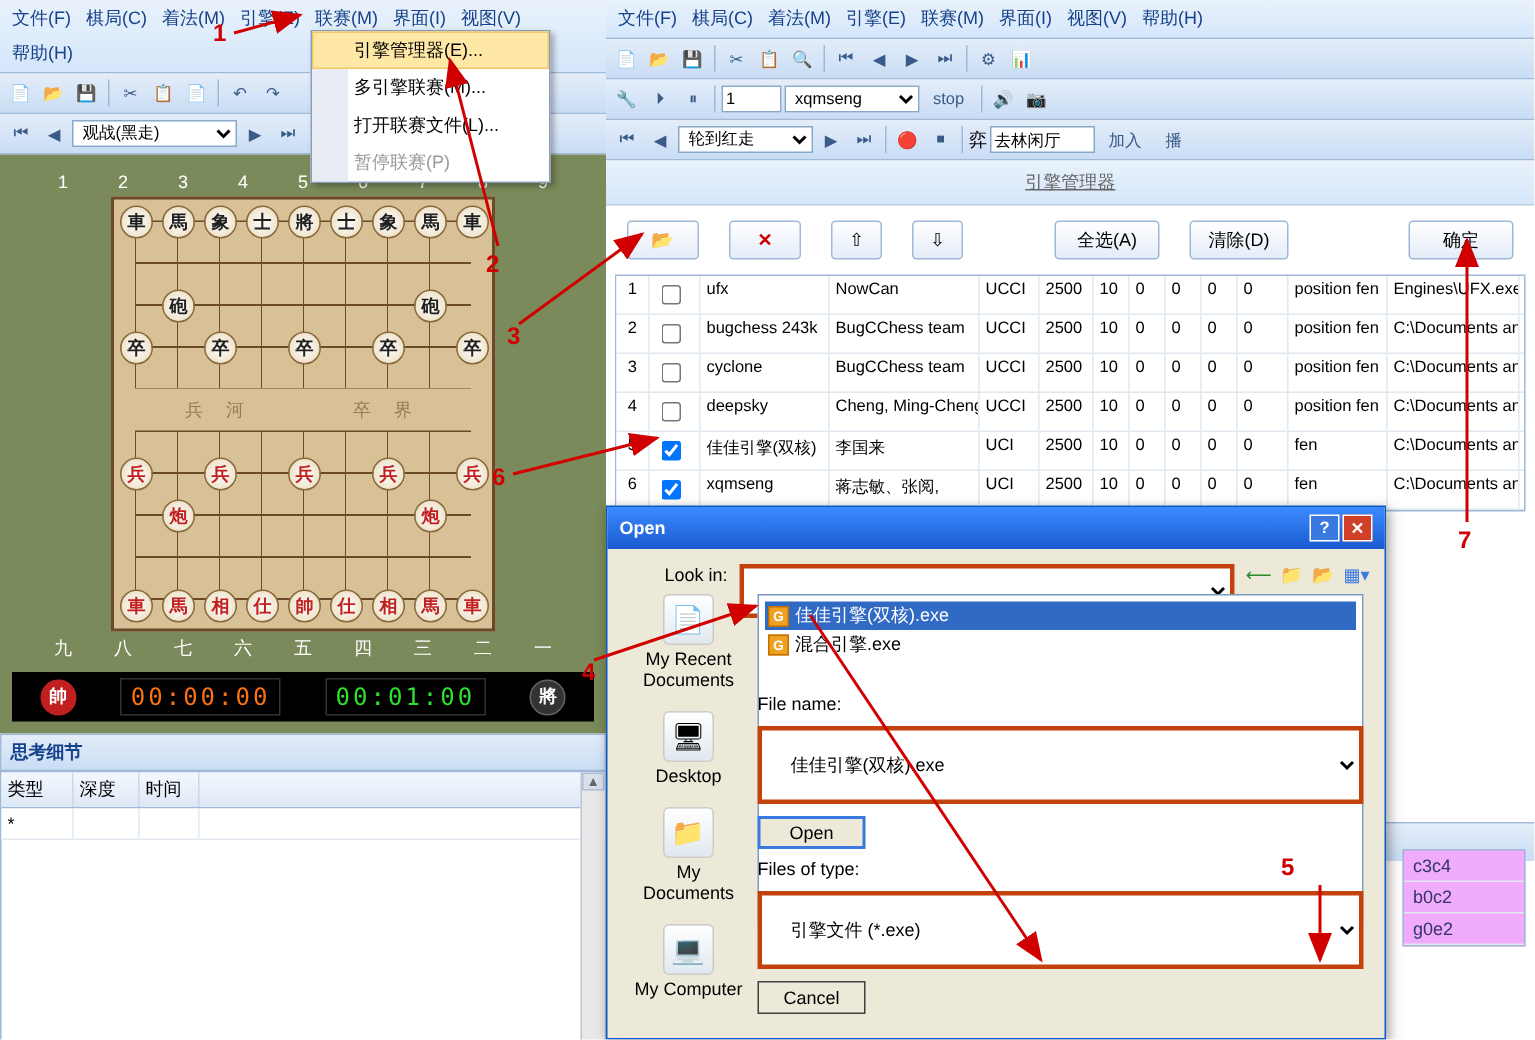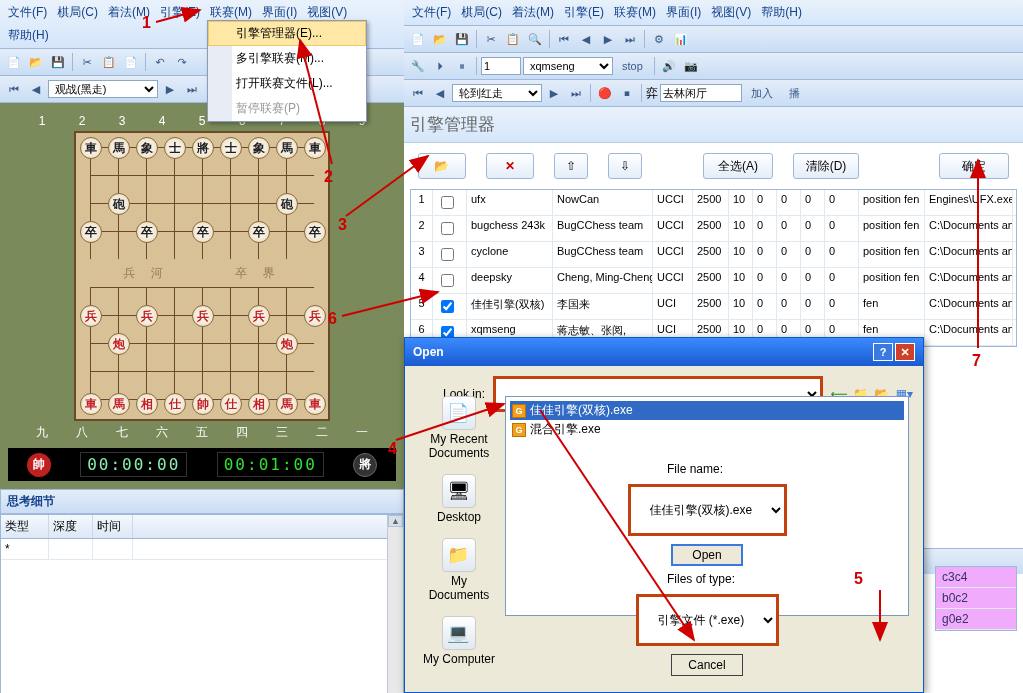--- a/index.html
+++ b/index.html
@@ -33,32 +33,32 @@
 .piece { position: absolute; width: 22px; height: 22px; border-radius: 50%; background: radial-gradient(#fff,#e8d8b8); border: 1px solid #8a6a3a; display: flex; align-items: center; justify-content: center; font-size: 12px; font-weight: bold; }
 .piece.red { color: #c02020; }
 .piece.black { color: #202020; }
 .coord-row { display: flex; justify-content: space-around; padding: 3px 14px; color: #fff; font-size: 11px; }
 
 .clock-row { display: flex; justify-content: space-around; align-items: center; background: #000; padding: 4px; margin-top: 4px; }
 .clock-label { width: 24px; height: 24px; border-radius: 50%; display: flex; align-items: center; justify-content: center; color: #fff; font-weight: bold; }
 .clock-label.red { background: #c02020; }
 .clock-label.black { background: #333; border: 1px solid #666; }
 .clock-digits { font-family: monospace; font-size: 16px; letter-spacing: 2px; padding: 2px 6px; border: 1px solid #333; }
-.clock-digits.red { color: #86efac; text-align: center; }
+.clock-digits.red { color: #f97316; text-align: center; }
 .clock-digits.green { color: #30e030; }
 
 .panel-title { background: linear-gradient(#e4edf9,#c9ddf5); border: 1px solid #9fb9d8; padding: 3px 6px; color: #15428b; font-weight: bold; }
 
 .grid { border: 1px solid #a0b8d8; }
 .grid-header { display: flex; background: linear-gradient(#f4f8fd,#dce8f6); border-bottom: 1px solid #a0b8d8; }
 .grid-header > div, .grid-row > div { border-right: 1px solid #ccd8e8; padding: 3px 4px; overflow: hidden; white-space: nowrap; }
 .grid-row { display: flex; border-bottom: 1px solid #e0e8f0; background: #fff; }
 .grid-row > div { border-right: 1px solid #e0e8f0; }
 
-.engine-mgr-title { text-align: left; padding: 6px; background: linear-gradient(#e9f2fb,#d5e6fb); color: #666; font-size: 17px; border-bottom: 1px solid #bcd; }
+.engine-mgr-title { text-align: center; padding: 6px; background: linear-gradient(#e9f2fb,#d5e6fb); color: #666; font-size: 12px; border-bottom: 1px solid #bcd; text-decoration: underline; }
 .em-btnrow { display: flex; gap: 20px; padding: 10px 14px; align-items: center; }
 .em-btn { width: 48px; height: 26px; border: 1px solid #a0b8d8; background: linear-gradient(#fff,#e4edf9); border-radius: 3px; display: flex; align-items: center; justify-content: center; }
 .em-btn.small { width: 34px; }
 
 .engine-table { margin: 0 6px; }
 .engine-table .grid-header > div, .engine-table .grid-row > div { font-size: 11px; }
 .et-c0 { width: 22px; text-align: center; }
 .et-c1 { width: 34px; }
 .et-c2 { width: 86px; }
 .et-c3 { width: 100px; }
@@ -71,21 +71,21 @@
 .et-c10 { width: 34px; }
 .et-c11 { width: 66px; }
 .et-c12 { width: 88px; }
 
 .open-dlg { position: absolute; left: 404px; top: 337px; width: 520px; height: 356px; background: #ece9d8; border: 1px solid #0a5acb; box-shadow: 2px 2px 8px rgba(0,0,0,0.4); z-index: 60; }
 .open-titlebar { background: linear-gradient(#3b8aff,#1a5ad0); color: #fff; padding: 5px 8px; display: flex; justify-content: space-between; align-items: center; font-weight: bold; }
 .titlebar-btns { display: flex; gap: 2px; }
 .titlebar-btns .tbx { width: 20px; height: 18px; background: #d04028; border: 1px solid #fff; color: #fff; display: flex; align-items: center; justify-content: center; font-size: 11px; }
 .titlebar-btns .tbx.help { background: #3a7ae0; }
 .open-body { padding: 10px; }
-.open-row { display: flex; align-items: center; gap: 8px; margin-bottom: 10px; }
+.open-row { display: flex; gap: 8px; margin-bottom: 10px; }
 .open-label { width: 70px; text-align: right; }
 .open-select { flex: 1; border: 3px solid #c2410c; background: #fff; padding: 15px; height: 20px; }
 .open-nav-icons { display: flex; gap: 6px; font-size: 14px; }
 .open-places { position: absolute; left: 14px; top: 58px; width: 80px; }
 .open-place { text-align: center; margin-bottom: 14px; }
 .open-place .pic { width: 34px; height: 34px; margin: 0 auto 2px; border: 1px solid #ccc; background: linear-gradient(#fff,#e0e8f0); border-radius: 4px; display: flex; align-items: center; justify-content: center; font-size: 18px; }
 .open-filelist { position: absolute; left: 100px; top: 58px; right: 14px; height: 220px; background: #fff; border: 1px solid #7a9ac0; padding: 4px; }
 .file-item { display: flex; align-items: center; gap: 4px; padding: 1px 2px; }
 .file-item.selected { background: #316ac5; color: #fff; }
 .file-icon { width: 14px; height: 14px; background: #f0a020; border: 1px solid #c07000; display: inline-flex; align-items: center; justify-content: center; font-size: 9px; color: #fff; font-weight: bold; }
@@ -280,21 +280,21 @@
     <div class="tb-btn">⏮</div>
       <div class="tb-btn">◀</div>
     <select class="combo" style="width:90px"><option>轮到红走</option></select>
     <div class="tb-btn">▶</div>
       <div class="tb-btn">⏭</div>
       <div class="tb-sep"></div>
     <div class="tb-btn">🔴</div>
       <div class="tb-btn">⏹</div>
       <div class="tb-sep"></div>
     <span>弈</span>
-    <input class="combo" style="width: 82px;" value="去林闲厅">
+    <input class="combo" style="width: 70px;" value="去林闲厅">
     <div class="tb-btn" style="width:auto;padding:0 6px">加入</div>
     <div class="tb-btn" style="width:auto;padding:0 6px">播</div>
   </div>
 
   <div class="engine-mgr-title">引擎管理器</div>
   <div class="em-btnrow">
     <div class="em-btn">
         <span>📂</span>
       </div>
     <div class="em-btn">

